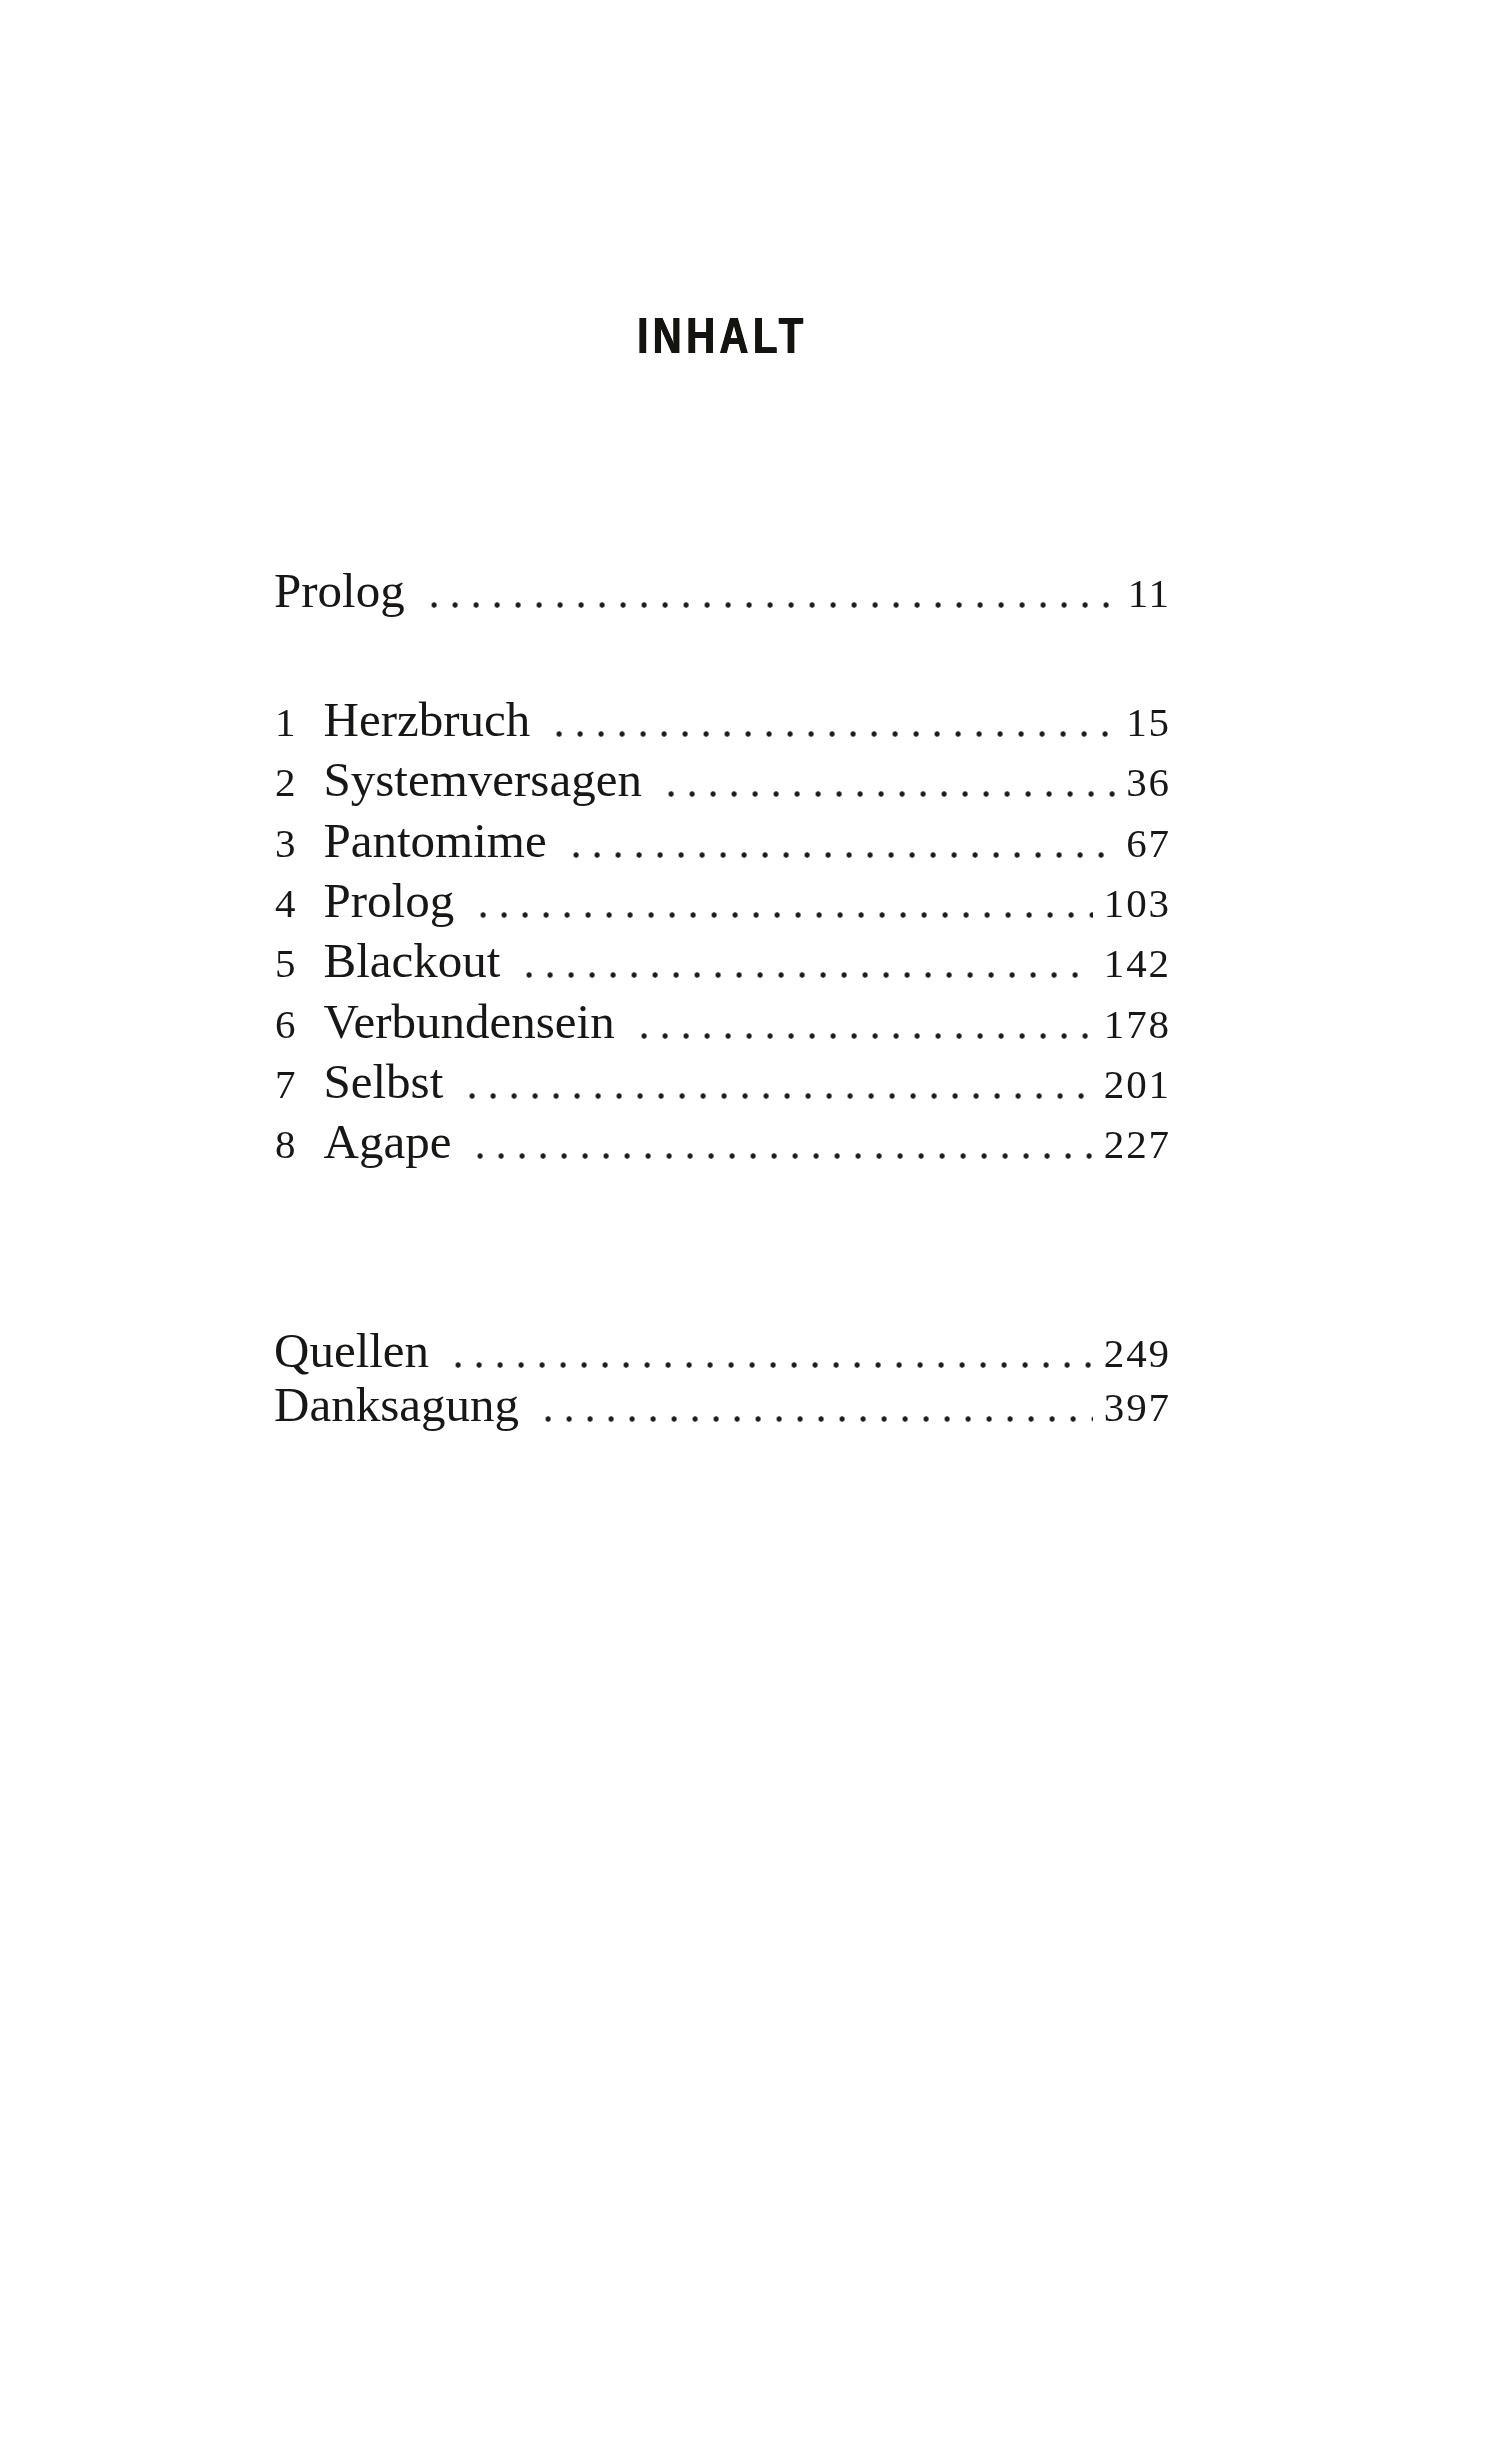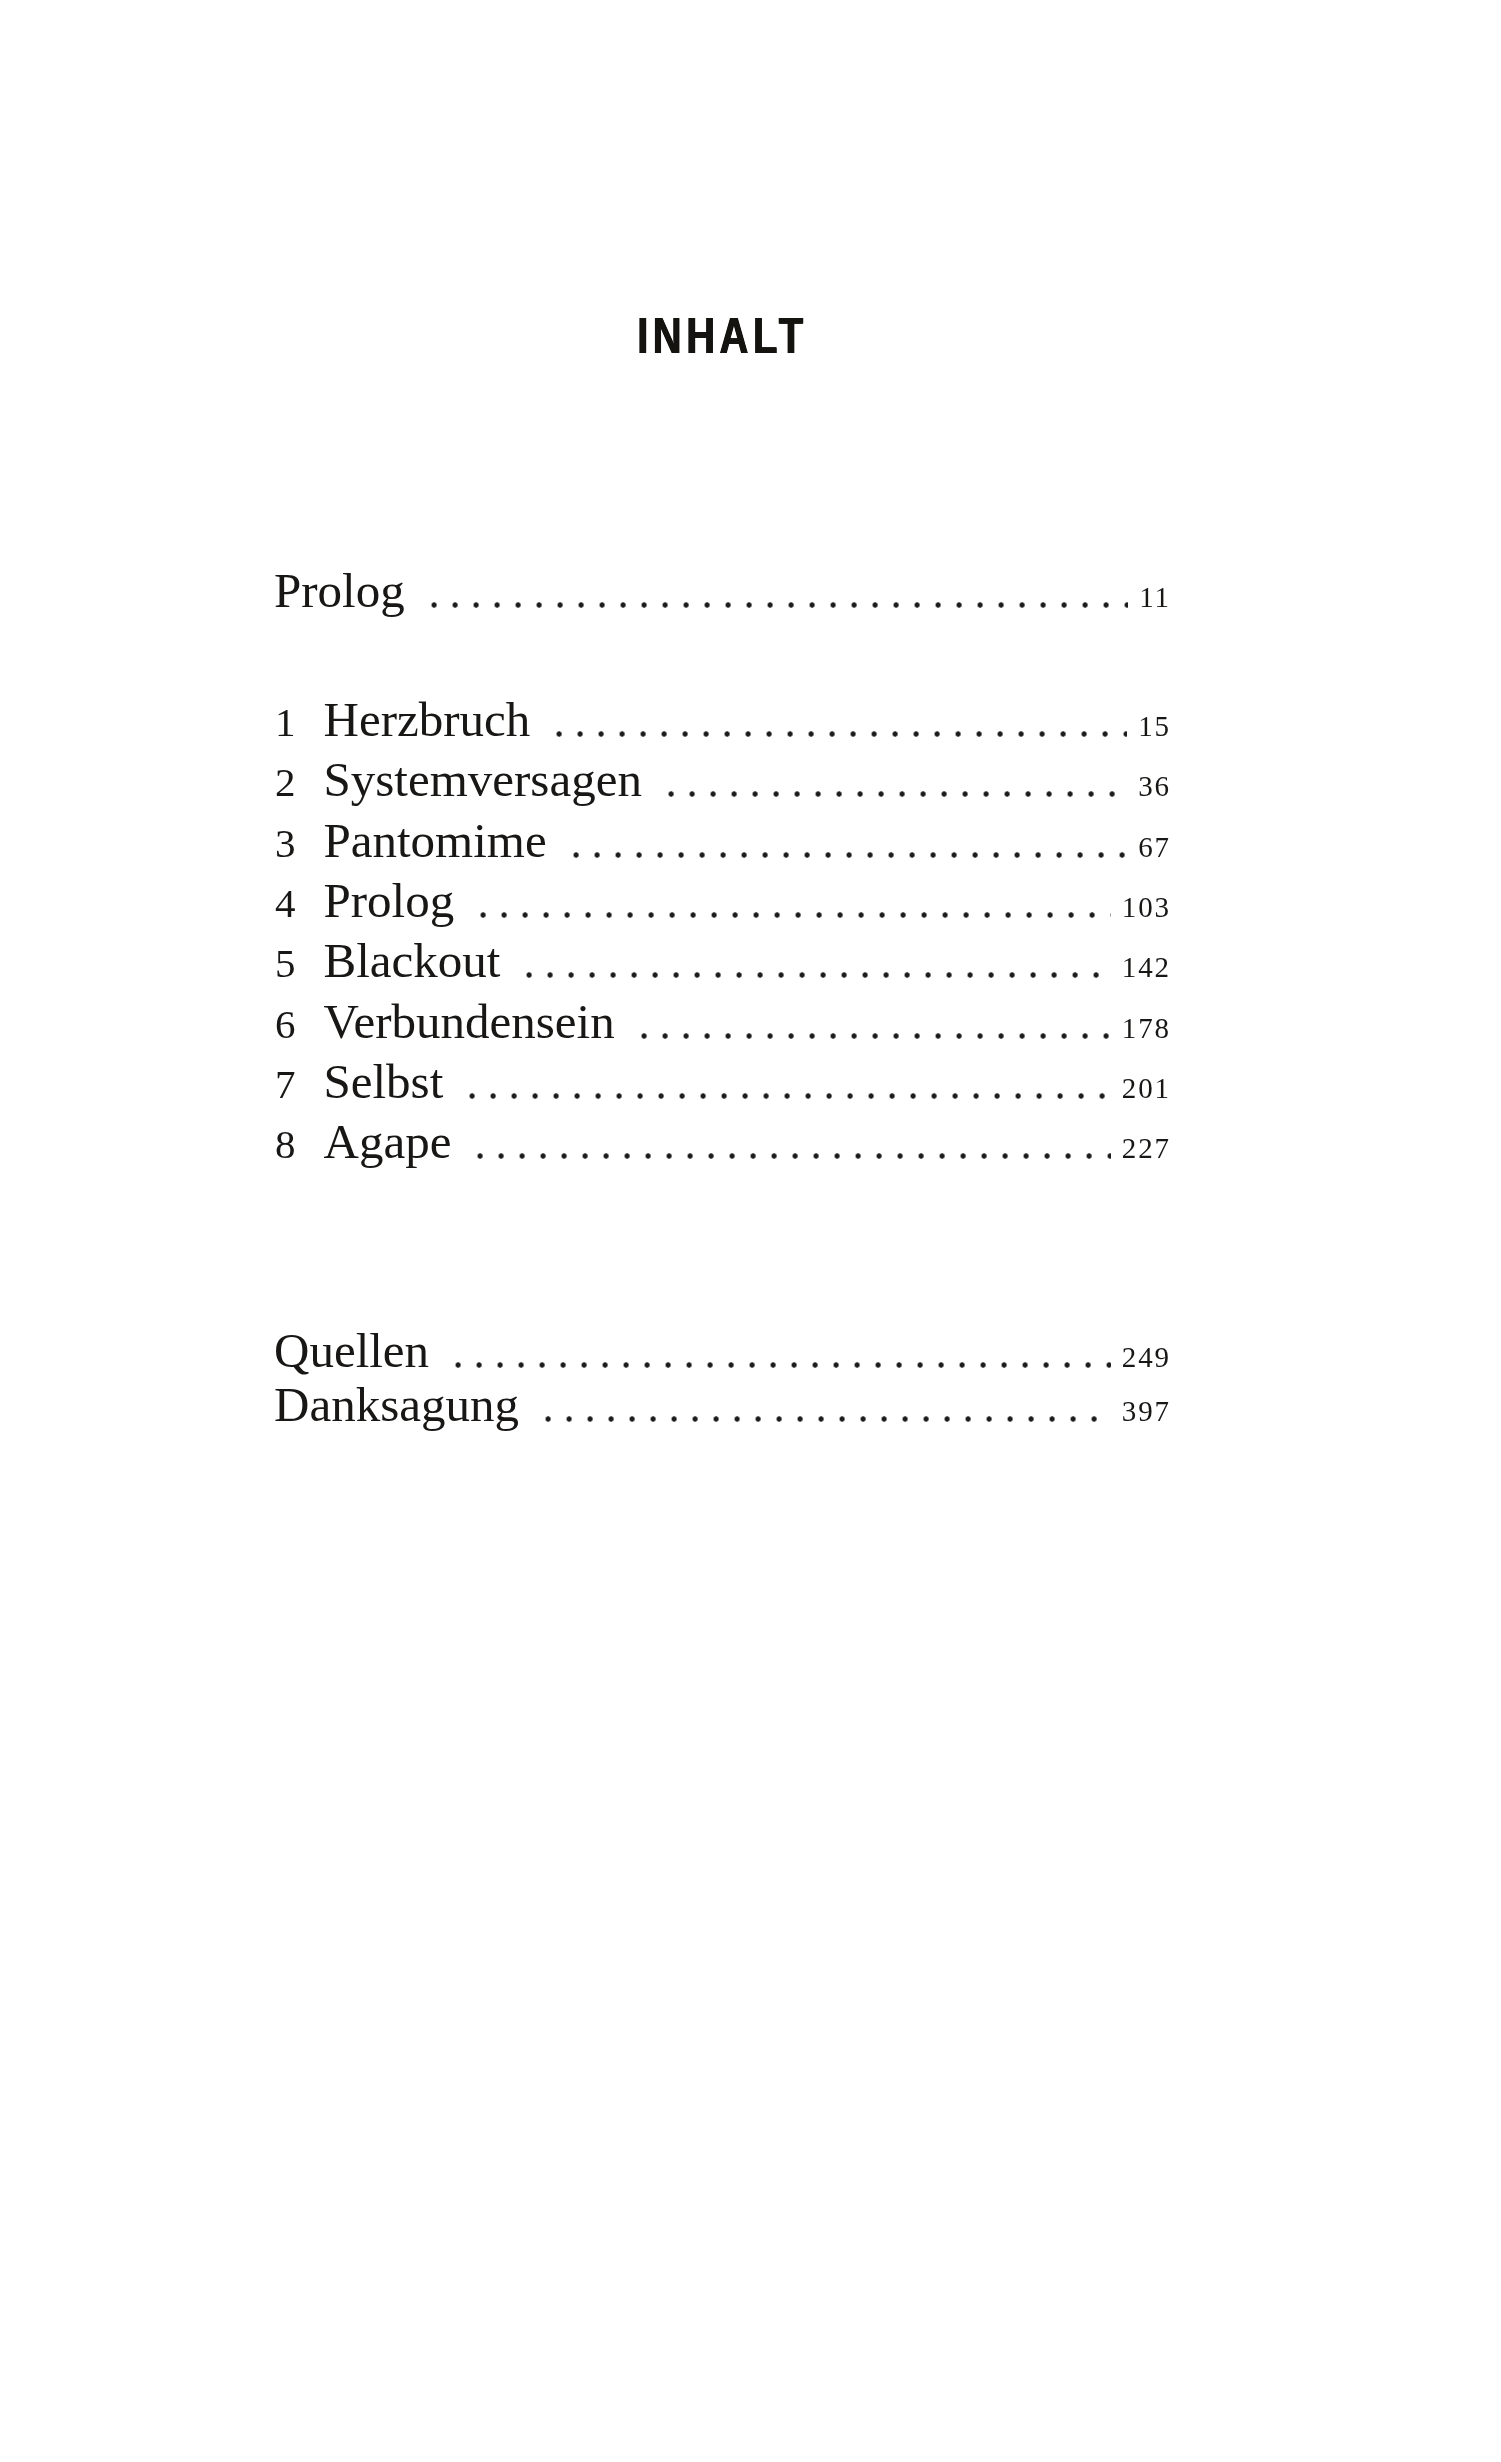--- a/index.html
+++ b/index.html
@@ -70,21 +70,21 @@
     margin-left: 13px;
     margin-right: 11.3px;
     background-image: radial-gradient(circle, #1c1c1c 2.3px, rgba(0,0,0,0) 2.8px);
     background-size: 21px 5.6px;
     background-repeat: repeat-x;
     background-position: 5.6px 41px;
   }
   .page-num {
     flex: 0 0 auto;
     text-align: right;
-    font-size: 29px;
+    font-size: 41px;
     letter-spacing: 1.9px;
     font-feature-settings: "onum" 1, "pnum" 1;
   }
 </style>
 </head>
 <body>
 
 <div class="book-page">
   <div class="content">
 

